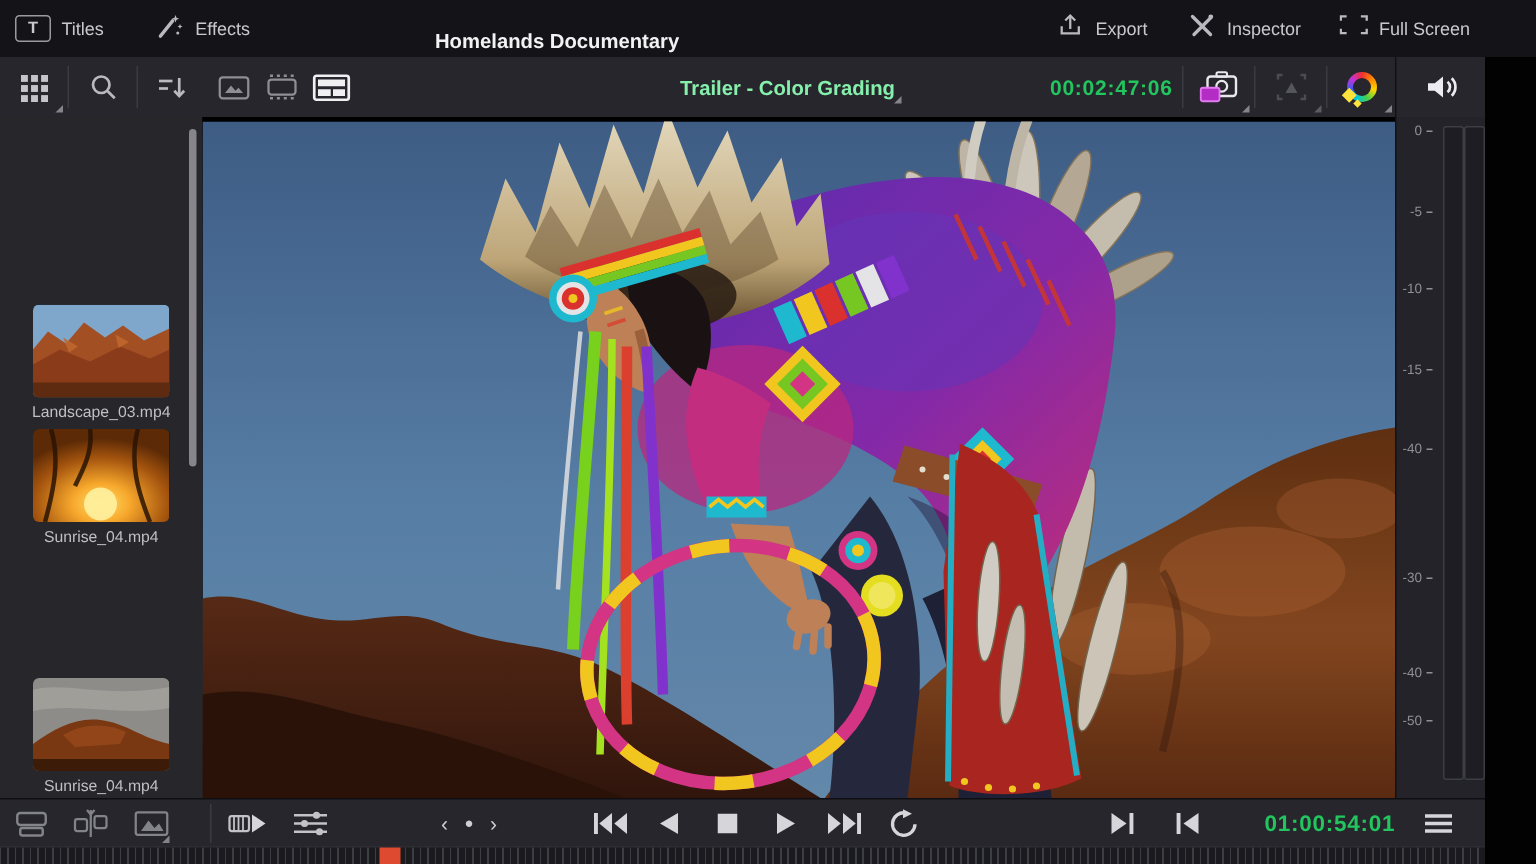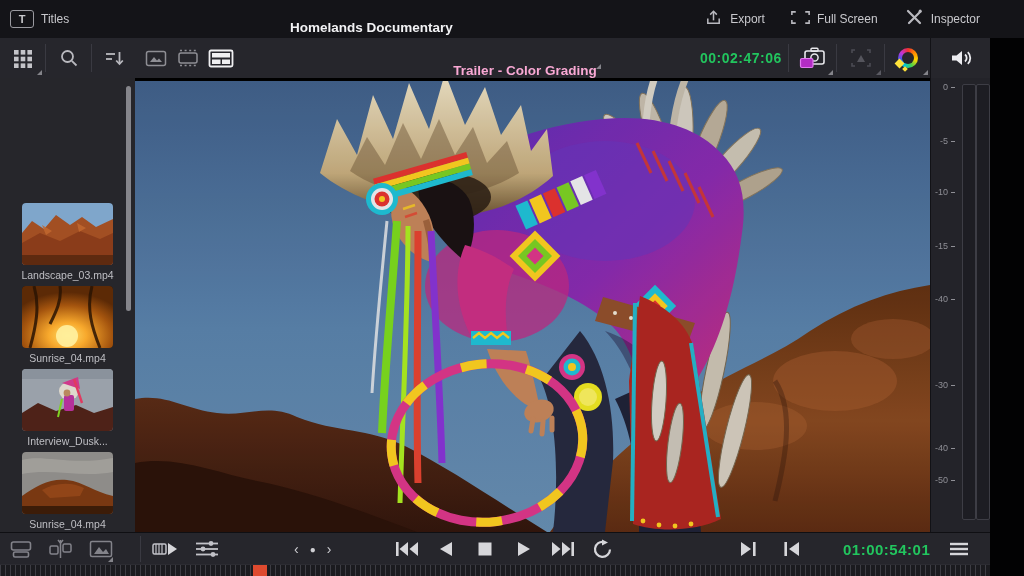--- a/index.html
+++ b/index.html
@@ -19,21 +19,21 @@
   .t-box{width:22px;height:16px;border:1.5px solid #9a9aa0;border-radius:3px;display:flex;
          align-items:center;justify-content:center;font-size:11px;font-weight:bold;color:#c9c9cd;}
 
   
   .row2{left:0;top:38px;width:990px;height:40px;background:#26262c;}
   .tool-cell{position:absolute;top:0;height:40px;display:flex;align-items:center;justify-content:center;}
   .vdiv{position:absolute;top:6px;width:1px;height:28px;background:#3a3a42;}
   .corner{position:absolute;right:3px;bottom:3px;width:0;height:0;
           border-left:5px solid transparent;border-bottom:5px solid #84848a;}
   .tl-name{position:absolute;left:525px;top:0;height:40px;transform:translateX(-50%);
-           display:flex;align-items:center;font-size:13.5px;font-weight:bold;color:#f9a8d4;margin-top:12px;}
+           display:flex;align-items:center;font-size:13.5px;font-weight:bold;color:#86efac;}
   .tl-caret{position:absolute;left:596px;top:26px;width:0;height:0;
             border-left:5px solid transparent;border-bottom:5px solid #84848a;}
   .tc{font-size:14px;font-weight:bold;color:#22c55e;letter-spacing:.5px;}
   .row2-tc{position:absolute;left:700px;top:0;height:40px;display:flex;align-items:center;}
 
   .cg-ring{position:relative;width:20px;height:20px;border-radius:50%;
            background:conic-gradient(#f03030,#ff8a00,#ffd400,#49d049,#00c8d8,#3b5bf0,#c332d6,#f03030);}
   .cg-ring .hole{position:absolute;inset:4px;background:#26262c;border-radius:50%;}
   .spark{position:absolute;background:#ffe23a;transform:rotate(45deg);}
 
@@ -77,57 +77,68 @@
 </style>
 </head>
 <body>
 
 <div id="app">
 
   <div class="abs topbar">
     <div class="tb-btn">
       <span class="t-box">T</span>
       <span class="tb-label">Titles</span>
+    </div>
+    <div class="tb-btn" style="margin-left:14px;">
+      <span>
+        <svg width="20" height="20" viewBox="0 0 20 20">
+          <line x1="4" y1="17" x2="12" y2="7" stroke="#b9b9bf" stroke-width="2.4" stroke-linecap="round"></line>
+          <path d="M14,3 l.7,1.8 1.8,.7 -1.8,.7 -.7,1.8 -.7,-1.8 -1.8,-.7 1.8,-.7z" fill="#b9b9bf"></path>
+          <path d="M17,9 l.5,1.2 1.2,.5 -1.2,.5 -.5,1.2 -.5,-1.2 -1.2,-.5 1.2,-.5z" fill="#b9b9bf"></path>
+          <circle cx="15.5" cy="15" r="1" fill="#b9b9bf"></circle>
+        </svg>
+      </span>
+      <span class="tb-label">Effects</span>
     </div>
 
     <div class="title-center">
       <span class="proj-title">Homelands Documentary</span>
     </div>
 
     <div class="tb-right">
       <div class="tb-btn" style="padding:0;">
         <span>
           <svg width="19" height="19" viewBox="0 0 20 20" fill="none" stroke="#b9b9bf" stroke-width="1.6">
             <path d="M4,11 v5 h12 v-5"></path>
             <path d="M10,13 V4"></path>
             <path d="M6.5,7 10,3.5 13.5,7" fill="none"></path>
           </svg>
         </span>
         <span class="tb-label">Export</span>
       </div>
       <div class="tb-btn" style="padding:0;">
         <span>
+          <svg width="20" height="20" viewBox="0 0 20 20" stroke="#b9b9bf" stroke-width="2.2" stroke-linecap="round">
+            <line x1="4" y1="4" x2="16" y2="16"></line>
+            <line x1="16" y1="5" x2="5" y2="16"></line>
+            <circle cx="16.2" cy="4.2" r="1.6" fill="#b9b9bf" stroke="none"></circle>
+          </svg>
+        </span>
+        <span class="tb-label">Inspector</span>
+      </div>
+      <div class="tb-btn" style="padding:0;">
+        <span>
           <svg width="19" height="15" viewBox="0 0 22 16" fill="none" stroke="#b9b9bf" stroke-width="1.8">
             <path d="M1,5 V1.5 H5.5"></path>
               <path d="M16.5,1.5 H21 V5"></path>
             <path d="M21,11 v3.5 H16.5"></path>
               <path d="M5.5,14.5 H1 V11"></path>
           </svg>
         </span>
         <span class="tb-label">Full Screen</span>
-      </div>
-      <div class="tb-btn" style="padding:0;">
-        <span>
-          <svg width="20" height="20" viewBox="0 0 20 20" stroke="#b9b9bf" stroke-width="2.2" stroke-linecap="round">
-            <line x1="4" y1="4" x2="16" y2="16"></line>
-            <line x1="16" y1="5" x2="5" y2="16"></line>
-            <circle cx="16.2" cy="4.2" r="1.6" fill="#b9b9bf" stroke="none"></circle>
-          </svg>
-        </span>
-        <span class="tb-label">Inspector</span>
       </div>
     </div>
   </div>
 
   <div class="abs row2">
     <div class="tool-cell" style="left:0;width:45px;">
       <svg width="22" height="22" viewBox="0 0 22 22" fill="#c4c4c9">
         <rect x="2" y="3" width="4.6" height="4.6"></rect>
           <rect x="8.7" y="3" width="4.6" height="4.6"></rect>
           <rect x="15.4" y="3" width="4.6" height="4.6"></rect>
@@ -254,36 +265,20 @@
           <g stroke="#2a1404" stroke-width="3" fill="none" opacity=".85">
             <path d="M12,0 C18,20 14,40 8,62"></path>
               <path d="M70,0 C64,22 70,42 78,62"></path>
               <path d="M38,0 C40,14 34,26 28,38"></path>
           </g>
         </svg>
       </div>
       <div class="clip-name">Sunrise_04.mp4</div>
     </div>
 
-    <div class="clip" style="top:291px;">
-      <div class="clip-thumb">
-        <svg width="91" height="62" viewBox="0 0 91 62">
-          <rect width="91" height="62" fill="#9aa1aa"></rect>
-          <rect y="0" width="91" height="10" fill="#8a929c"></rect>
-          <path d="M0,44 L16,34 34,42 54,36 72,44 91,38 V62 H0Z" fill="#4e2218"></path>
-          <ellipse cx="47" cy="22" rx="10" ry="9" fill="#e6ded0" opacity=".9"></ellipse>
-          <path d="M40,14 L56,8 58,20z" fill="#cf3a8c"></path>
-          <rect x="42" y="26" width="10" height="16" rx="2" fill="#b5309a"></rect>
-          <circle cx="45" cy="24" r="3.4" fill="#b9885e"></circle>
-          <line x1="52" y1="10" x2="60" y2="34" stroke="#e03a60" stroke-width="2.4"></line>
-          <line x1="40" y1="30" x2="36" y2="48" stroke="#7ed321" stroke-width="2"></line>
-        </svg>
-      </div>
-      <div class="clip-name">Interview_Dusk...</div>
-    </div>
 
     <div class="clip" style="top:374px;">
       <div class="clip-thumb">
         <svg width="91" height="62" viewBox="0 0 91 62">
           <rect width="91" height="62" fill="#8e8c89"></rect>
           <path d="M0,8 C20,2 50,14 91,6 V20 C60,26 30,16 0,22Z" fill="#a5a29e" opacity=".8"></path>
           <path d="M0,44 C14,34 28,26 45,28 C62,30 72,40 91,44 V62 H0Z" fill="#793812"></path>
           <path d="M20,38 C34,30 50,30 62,36 L58,44 28,46Z" fill="#93471a" opacity=".9"></path>
           <rect y="54" width="91" height="8" fill="#3c1c08"></rect>
         </svg>

